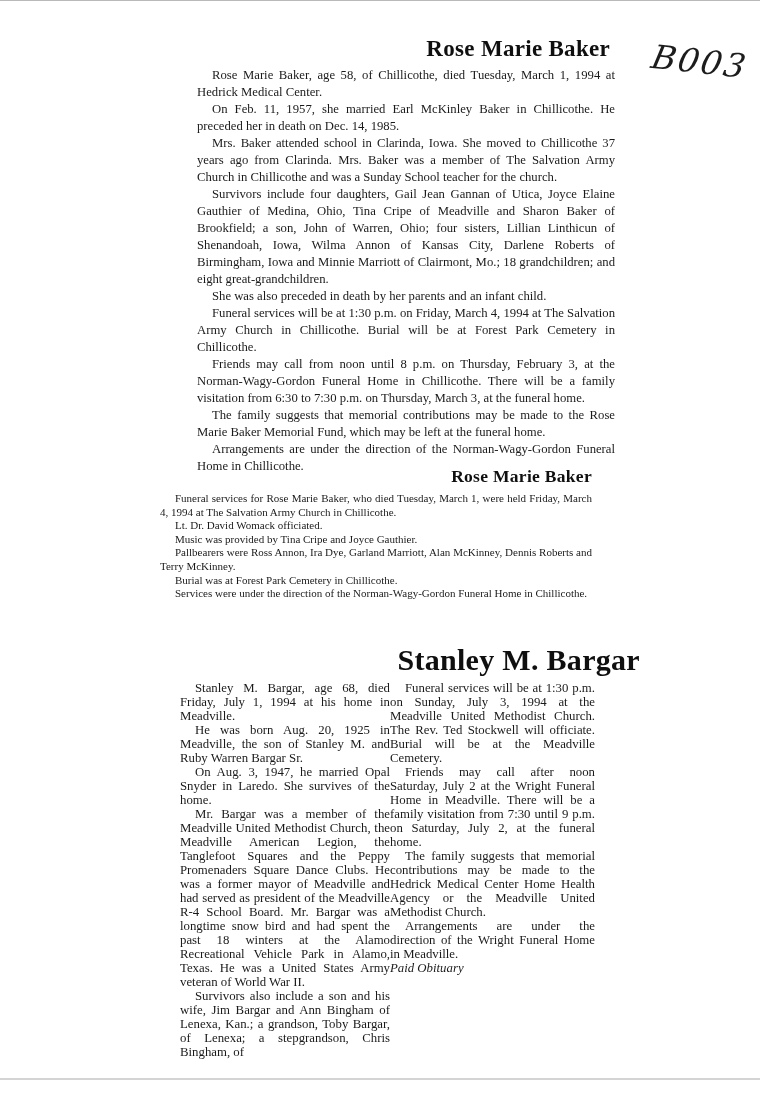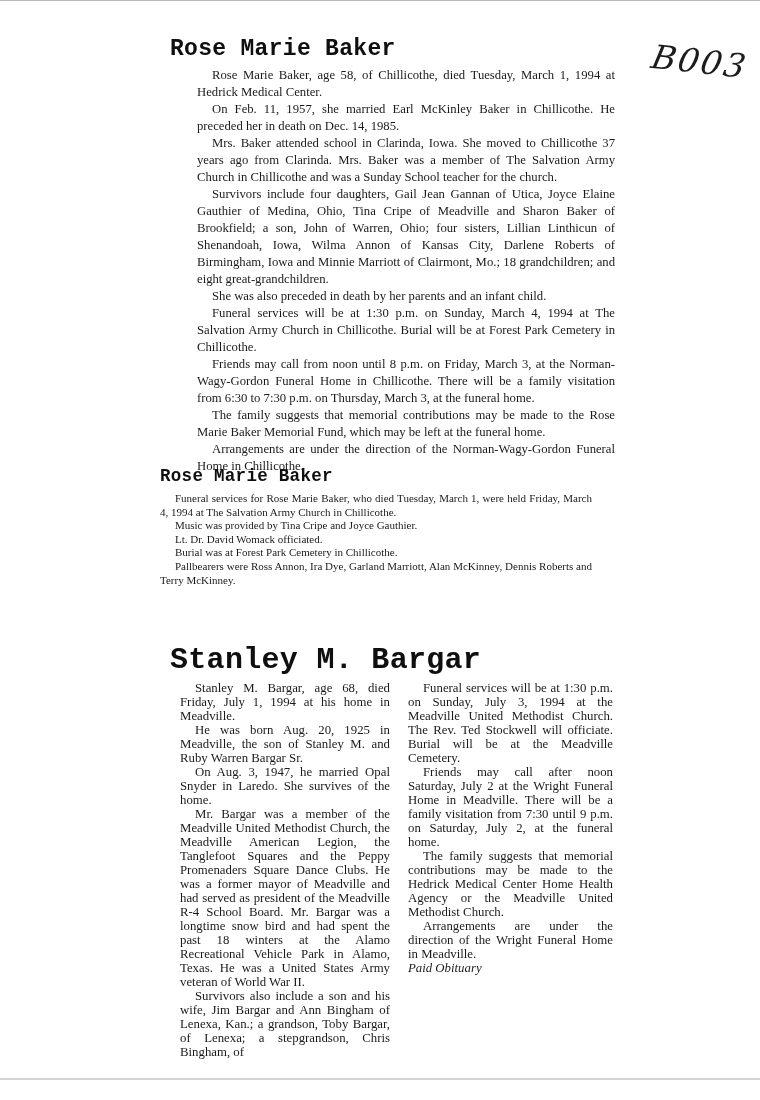--- a/index.html
+++ b/index.html
@@ -14,39 +14,39 @@
   .scan-line-top {
     position:absolute; top:0; left:0; width:760px; height:1px;
     background:#b9b9b9;
   }
   .scan-line-bottom {
     position:absolute; top:1078px; left:0; width:760px; height:2px;
     background:#d4d4d4;
   }
   .headline {
     position:absolute;
-    text-align:left;
-    font-family:Liberation Mono, monospace;
+    text-align:right;
+    font-family:Liberation Serif, serif;
     font-weight:bold;
     color:#0f0f0f;
     letter-spacing:0.3px;
     white-space:nowrap;
   }
   .sec1-title { top:36px; left:170px; width:440px; font-size:23px; }
   .sec2-title { top:466px; left:160px; width:432px; font-size:17.5px; }
   .sec3-title { top:643px; left:170px; width:470px; font-size:30px; }
 
   .bodytext { position:absolute; text-align:justify; }
   .bodytext p { margin:0; text-indent:15px; }
   .sec1-body { top:67px;  left:197px; width:418px; font-size:12.7px; line-height:17px; }
   .sec2-body { top:492px; left:160px; width:432px; font-size:11px; line-height:13.6px; }
 
   .sec3-cols {
     position:absolute; top:681px; left:180px; width:433px;
-    display:flex; gap:18px;
+    display:flex; 
   }
   .col-left  { width:210px; }
   .col-right { width:205px; }
   .sec3-cols p {
     margin:0; text-indent:15px; text-align:justify;
     font-size:12.8px; line-height:14px;
   }
   .no-indent { text-indent:0 !important; }
   .paid-obituary {
     text-align:right; font-style:italic; font-size:12.3px;
@@ -72,33 +72,34 @@
 
   <div class="annotation">B003</div>
 
   <div class="headline sec1-title">Rose Marie Baker</div>
   <div class="bodytext sec1-body">
     <p>Rose Marie Baker, age 58, of Chillicothe, died Tuesday, March 1, 1994 at Hedrick Medical Center.</p>
     <p>On Feb. 11, 1957, she married Earl McKinley Baker in Chillicothe. He preceded her in death on Dec. 14, 1985.</p>
     <p>Mrs. Baker attended school in Clarinda, Iowa. She moved to Chillicothe 37 years ago from Clarinda. Mrs. Baker was a member of The Salvation Army Church in Chillicothe and was a Sunday School teacher for the church.</p>
     <p>Survivors include four daughters, Gail Jean Gannan of Utica, Joyce Elaine Gauthier of Medina, Ohio, Tina Cripe of Meadville and Sharon Baker of Brookfield; a son, John of Warren, Ohio; four sisters, Lillian Linthicun of Shenandoah, Iowa, Wilma Annon of Kansas City, Darlene Roberts of Birmingham, Iowa and Minnie Marriott of Clairmont, Mo.; 18 grandchildren; and eight great-grandchildren.</p>
     <p>She was also preceded in death by her parents and an infant child.</p>
-    <p>Funeral services will be at 1:30 p.m. on Sunday, March 4, 1994 at The Salvation Army Church in Chillicothe. Burial will be at Forest Park Cemetery in Chillicothe.</p>
-    <p>Friends may call from noon until 8 p.m. on Friday, March 3, at the Norman-Wagy-Gordon Funeral Home in Chillicothe. There will be a family visitation from 6:30 to 7:30 p.m. on Thursday, March 3, at the funeral home.</p>
+    <p>Funeral services will be at 1:30 p.m. on Friday, March 4, 1994 at The Salvation Army Church in Chillicothe. Burial will be at Forest Park Cemetery in Chillicothe.</p>
+    <p>Friends may call from noon until 8 p.m. on Thursday, February 3, at the Norman-Wagy-Gordon Funeral Home in Chillicothe. There will be a family visitation from 6:30 to 7:30 p.m. on Thursday, March 3, at the funeral home.</p>
     <p>The family suggests that memorial contributions may be made to the Rose Marie Baker Memorial Fund, which may be left at the funeral home.</p>
     <p>Arrangements are under the direction of the Norman-Wagy-Gordon Funeral Home in Chillicothe.</p>
   </div>
 
   <div class="headline sec2-title">Rose Marie Baker</div>
   <div class="bodytext sec2-body">
     <p>Funeral services for Rose Marie Baker, who died Tuesday, March 1, were held Friday, March 4, 1994 at The Salvation Army Church in Chillicothe.</p>
+    <p>Lt. Dr. David Womack officiated.</p>
     <p>Music was provided by Tina Cripe and Joyce Gauthier.</p>
-    <p>Lt. Dr. David Womack officiated.</p>
+    <p>Pallbearers were Ross Annon, Ira Dye, Garland Marriott, Alan McKinney, Dennis Roberts and Terry McKinney.</p>
     <p>Burial was at Forest Park Cemetery in Chillicothe.</p>
-    <p>Pallbearers were Ross Annon, Ira Dye, Garland Marriott, Alan McKinney, Dennis Roberts and Terry McKinney.</p>
+    <p>Services were under the direction of the Norman-Wagy-Gordon Funeral Home in Chillicothe.</p>
   </div>
 
   <div class="headline sec3-title">Stanley M. Bargar</div>
   <div class="sec3-cols">
     <div class="col-left">
       <p>Stanley M. Bargar, age 68, died Friday, July 1, 1994 at his home in Meadville.</p>
       <p>He was born Aug. 20, 1925 in Meadville, the son of Stanley M. and Ruby Warren Bargar Sr.</p>
       <p>On Aug. 3, 1947, he married Opal Snyder in Laredo. She survives of the home.</p>
       <p>Mr. Bargar was a member of the Meadville United Methodist Church, the Meadville American Legion, the Tanglefoot Squares and the Peppy Promenaders Square Dance Clubs. He was a former mayor of Meadville and had served as president of the Meadville R-4 School Board. Mr. Bargar was a longtime snow bird and had spent the past 18 winters at the Alamo Recreational Vehicle Park in Alamo, Texas. He was a United States Army veteran of World War II.</p>
       <p>Survivors also include a son and his wife, Jim Bargar and Ann Bingham of Lenexa, Kan.; a grandson, Toby Bargar, of Lenexa; a stepgrandson, Chris Bingham, of</p>

